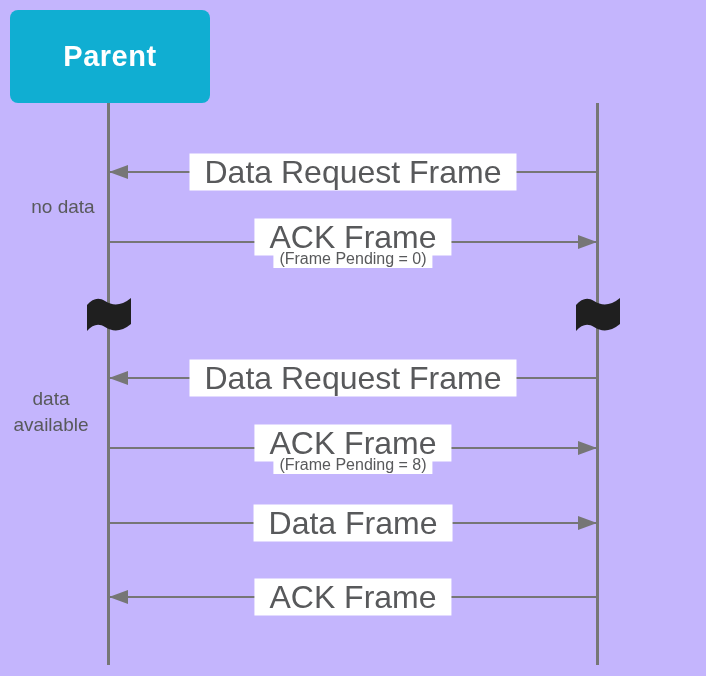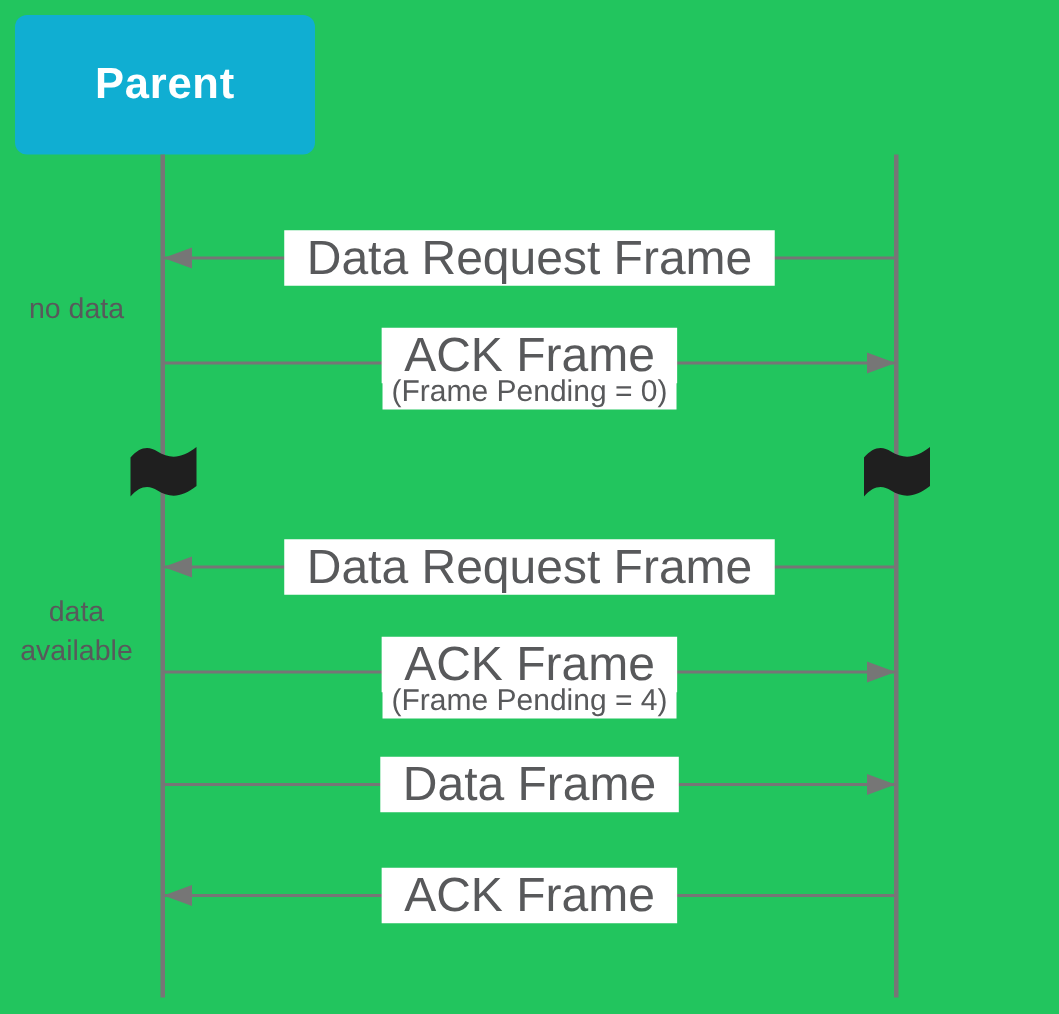--- a/index.html
+++ b/index.html
@@ -7,21 +7,21 @@
     --actor_text: #FFFFFF;
     --line: #767676;
     --text: #58595B;
     --flag: #1F1F1F;
   }
   html, body { margin: 0; padding: 0; background: #fff; }
   #diagram {
     position: relative;
     width: 706px;
     height: 676px;
-    background: #22c55e;
+    background: #c4b5fd;
     font-family: "Liberation Sans", sans-serif;
     overflow: hidden;
   }
   .actor-box {
     position: absolute;
     top: 10px;
     width: 200px;
     height: 93px;
     background: var(--actor_bg);
     border-radius: 8px;
@@ -82,34 +82,34 @@
     color: var(--text);
   }
   .msg.has-sub .msg-label { top: -5px; }
   .msg .msg-sub {
     position: absolute;
     left: 50%; top: 8px;
     transform: translateX(-50%);
     background: #fff;
     padding: 0 6px;
     white-space: nowrap;
-    font-size: 20px;
+    font-size: 16px;
     color: var(--text);
   }
   .side-label {
     position: absolute;
     left: 0;
     width: 102px;
     text-align: center;
     font-size: 19px;
     line-height: 26px;
     color: var(--text);
   }
-  #side-label-no-data { top: 194px; }
-  #side-label-data-available { top: 396px; }
+  #side-label-no-data { top: 194px; padding-left: 12px; }
+  #side-label-data-available { top: 386px; }
   .flag {
     position: absolute;
     width: 48px;
     height: 40px;
   }
   #flag-parent { left: 85px;  top: 294px; }
   #flag-child  { left: 574px; top: 294px; }
   .flag svg { display: block; width: 48px; height: 40px; }
   .flag path { fill: var(--flag); }
   
@@ -162,21 +162,21 @@
   <div class="msg dir-left" id="msg-2">
     <div class="msg-line"></div>
     <span class="arrow"></span>
     <span class="msg-label">Data Request Frame</span>
   </div>
 
   <div class="msg has-sub dir-right" id="msg-3">
     <div class="msg-line"></div>
     <span class="arrow"></span>
     <span class="msg-label">ACK Frame</span>
-    <span class="msg-sub">(Frame Pending = 4)</span>
+    <span class="msg-sub">(Frame Pending = 8)</span>
   </div>
 
   <div class="msg dir-right" id="msg-4">
     <div class="msg-line"></div>
     <span class="arrow"></span>
     <span class="msg-label">Data Frame</span>
   </div>
 
   <div class="msg dir-left" id="msg-5">
     <div class="msg-line"></div>

